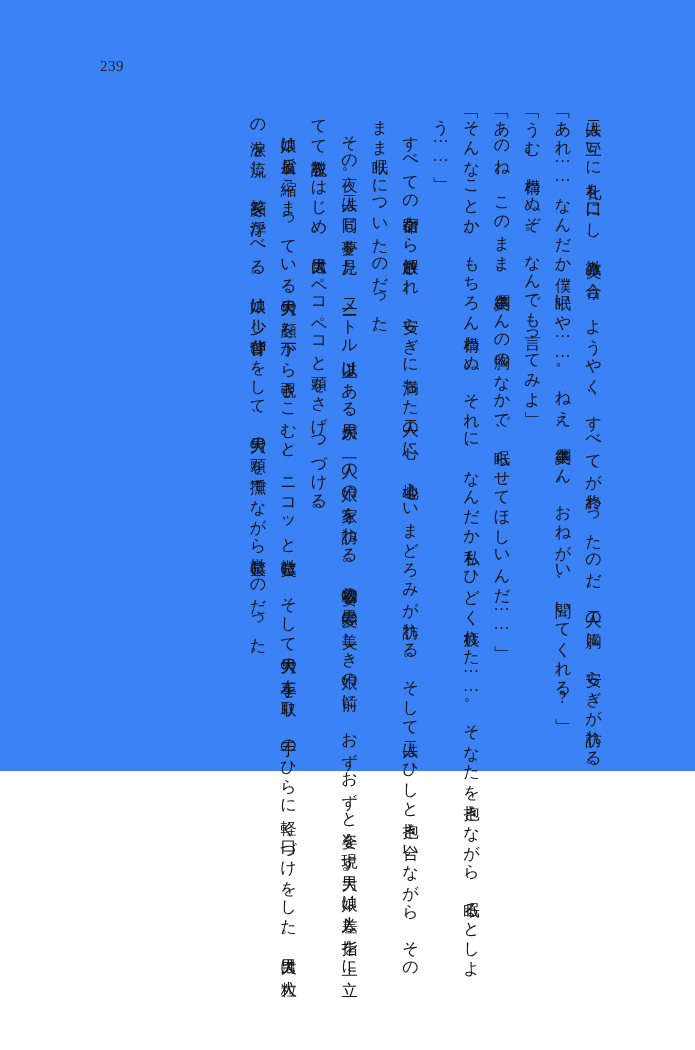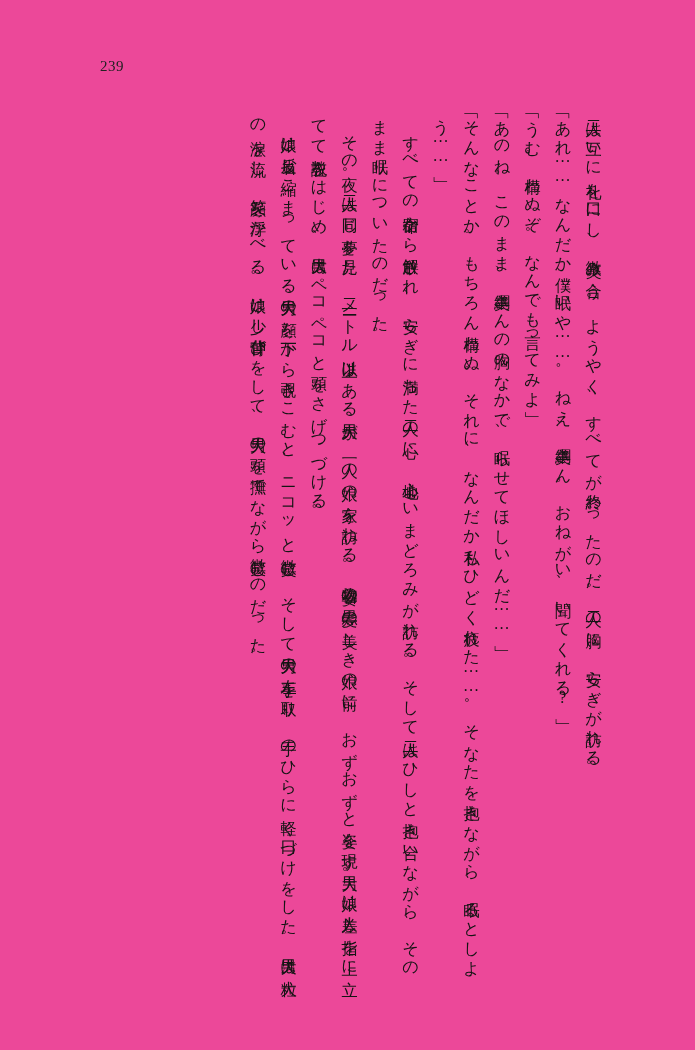--- a/index.html
+++ b/index.html
@@ -14,22 +14,22 @@
     color: #1a1a1a;
     overflow: hidden;
     position: relative;
   }
 
   .page {
     position: absolute;
     top: 0;
     left: 0;
     width: 695px;
-    height: 1050px;
-    background: #ec4899;
+    height: 771px;
+    background: #3b82f6;
   }
 
   .page-number {
     position: absolute;
     top: 58px;
     left: 100px;
     font-size: 15px;
     letter-spacing: 0.5px;
     color: #222;
     font-family: "Liberation Serif", "DejaVu Serif", serif;

